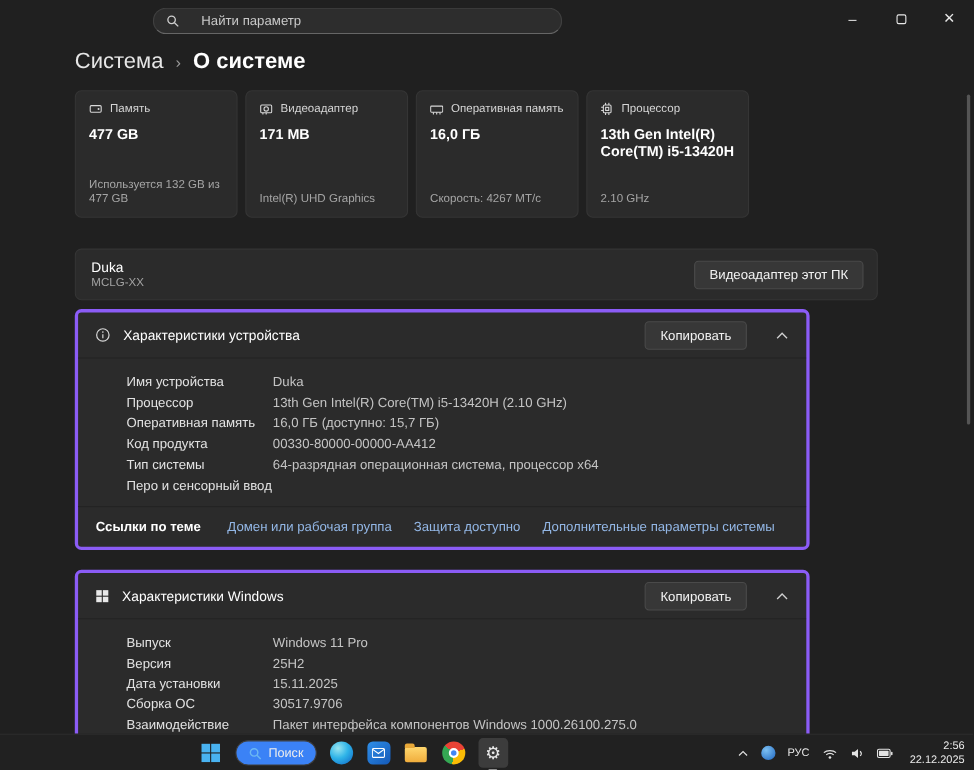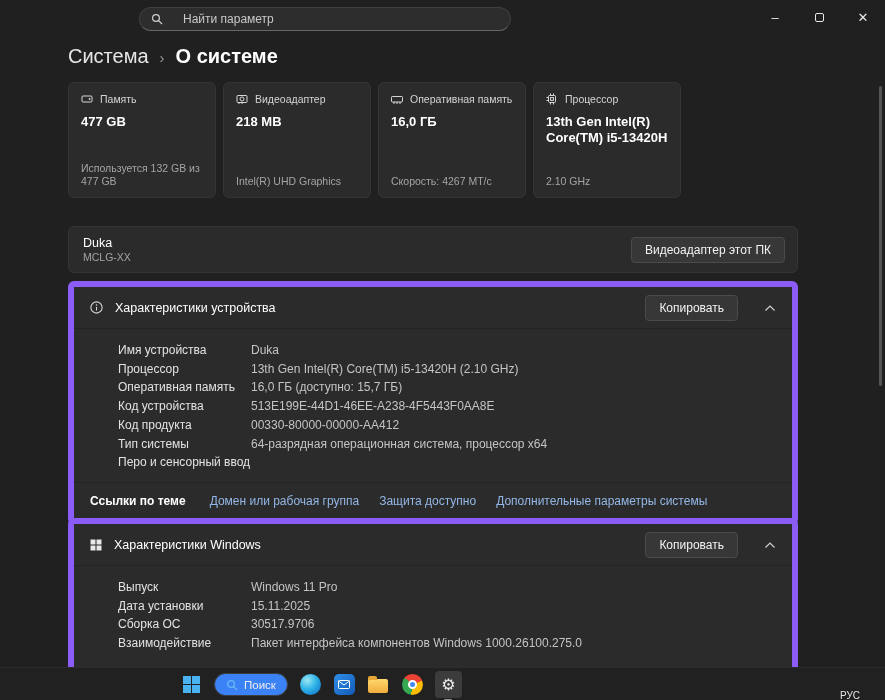--- a/index.html
+++ b/index.html
@@ -55,22 +55,22 @@
   .device-name { font-size:12.5px; color:#ffffff; }
   .device-model { font-size:10.5px; color:#a3a3a3; }
 
   .btn {
     background:#373737; border:1px solid #4a4a4a; border-radius:4px;
     color:#f2f2f2; font-size:12px; padding:5px 13px; font-family:inherit; cursor:default; white-space:nowrap;
   }
 
   
   .expander {
-    position:absolute; left:68px; width:730px;
-    background:#2b2b2b; border:6px solid #8b5cf6; border-radius:6px; overflow:hidden;
+    position:absolute; left:68px; width:668px;
+    background:#2b2b2b; border:3px solid #8b5cf6; border-radius:6px; overflow:hidden;
   }
   #device-specs { top:281px; }
   #windows-specs { top:518px; height:180px; }
   .exp-header { height:42px; display:flex; align-items:center; gap:12px; padding:0 16px; border-bottom:1px solid #232323; }
   .exp-title { flex:1; font-size:12.5px; color:#ffffff; }
   .chev { margin-left:14px; }
 
   .spec-rows { padding:12px 16px 10px 44px; }
   .spec-row { display:flex; font-size:12px; line-height:18.7px; }
   .spec-label { width:133px; flex:none; color:#e2e2e2; }
@@ -105,21 +105,21 @@
   .chrome { width:21px; height:21px; border-radius:50%; position:relative;
     background:conic-gradient(from -50deg, #ea4335 0 33%, #fbbc05 33% 66%, #34a853 66% 100%);
     display:flex; align-items:center; justify-content:center; }
   .chrome-center { width:9px; height:9px; border-radius:50%; background:#4285f4; border:2px solid #ffffff; }
   .settings-tile { width:27px; height:27px; background:#3c3c3c; border-radius:4px; position:relative;
     display:flex; align-items:center; justify-content:center; }
   .gear-glyph { font-family:"DejaVu Sans",sans-serif; font-size:16px; color:#e8e8e8; line-height:1; }
   .run-indicator { position:absolute; bottom:-3px; left:50%; transform:translateX(-50%);
     width:8px; height:2px; border-radius:2px; background:#8f8f8f; }
 
-  .tb-tray { position:absolute; right:8px; top:0; height:33px; display:flex; align-items:center; gap:11px;flex-direction:column; }
+  .tb-tray { position:absolute; right:8px; top:0; height:33px; display:flex; align-items:center; gap:11px; }
   .tray-dot { width:13px; height:13px; border-radius:50%;
     background:radial-gradient(circle at 35% 30%, #7cc0f2, #1f66c0); }
   .lang { font-size:10px; color:#e8e8e8; }
   .clock { margin-left:4px; font-size:10px; color:#eaeaea; text-align:right; line-height:1.3; }
 </style>
 </head>
 <body>
 
 <div class="titlebar">
   <div class="search-box">
@@ -163,21 +163,21 @@
   <div class="card">
     <div class="card-head">
       <svg width="12" height="12" viewBox="0 0 12 12">
         <rect x="1" y="2.5" width="10" height="7" rx="1" fill="none" stroke="#d8d8d8"></rect>
         <circle cx="6" cy="6" r="2" fill="none" stroke="#d8d8d8"></circle>
         <line x1="3" y1="9.5" x2="3" y2="11" stroke="#d8d8d8"></line>
         <line x1="6" y1="9.5" x2="6" y2="11" stroke="#d8d8d8"></line>
       </svg>
       <span>Видеоадаптер</span>
     </div>
-    <div class="card-value">218 MB</div>
+    <div class="card-value">171 MB</div>
     <div class="card-detail">Intel(R) UHD Graphics</div>
   </div>
   <div class="card">
     <div class="card-head">
       <svg width="12" height="12" viewBox="0 0 12 12">
         <rect x="0.5" y="3.5" width="11" height="5.5" rx="0.8" fill="none" stroke="#d8d8d8"></rect>
         <line x1="3" y1="9" x2="3" y2="11" stroke="#d8d8d8"></line>
         <line x1="6" y1="9" x2="6" y2="11" stroke="#d8d8d8"></line>
         <line x1="9" y1="9" x2="9" y2="11" stroke="#d8d8d8"></line>
       </svg>
@@ -233,24 +233,20 @@
     </div>
     <div class="spec-row">
       <span class="spec-label">Процессор</span>
       <span class="spec-value">13th Gen Intel(R) Core(TM) i5-13420H (2.10 GHz)</span>
     </div>
     <div class="spec-row">
       <span class="spec-label">Оперативная память</span>
       <span class="spec-value">16,0 ГБ (доступно: 15,7 ГБ)</span>
     </div>
     <div class="spec-row">
-      <span class="spec-label">Код устройства</span>
-      <span class="spec-value">513E199E-44D1-46EE-A238-4F5443F0AA8E</span>
-    </div>
-    <div class="spec-row">
       <span class="spec-label">Код продукта</span>
       <span class="spec-value">00330-80000-00000-AA412</span>
     </div>
     <div class="spec-row">
       <span class="spec-label">Тип системы</span>
       <span class="spec-value">64-разрядная операционная система, процессор x64</span>
     </div>
     <div class="spec-row">
       <span class="spec-label">Перо и сенсорный ввод</span>
     </div>
@@ -276,20 +272,24 @@
     <svg class="chev" width="12" height="8" viewBox="0 0 12 8">
       <polyline points="1.5,6.5 6,2 10.5,6.5" fill="none" stroke="#d0d0d0" stroke-width="1.2"></polyline>
     </svg>
   </div>
   <div class="spec-rows">
     <div class="spec-row">
       <span class="spec-label">Выпуск</span>
       <span class="spec-value">Windows 11 Pro</span>
     </div>
     <div class="spec-row">
+      <span class="spec-label">Версия</span>
+      <span class="spec-value">25H2</span>
+    </div>
+    <div class="spec-row">
       <span class="spec-label">Дата установки</span>
       <span class="spec-value">15.11.2025</span>
     </div>
     <div class="spec-row">
       <span class="spec-label">Сборка ОС</span>
       <span class="spec-value">30517.9706</span>
     </div>
     <div class="spec-row">
       <span class="spec-label">Взаимодействие</span>
       <span class="spec-value">Пакет интерфейса компонентов Windows 1000.26100.275.0</span>

